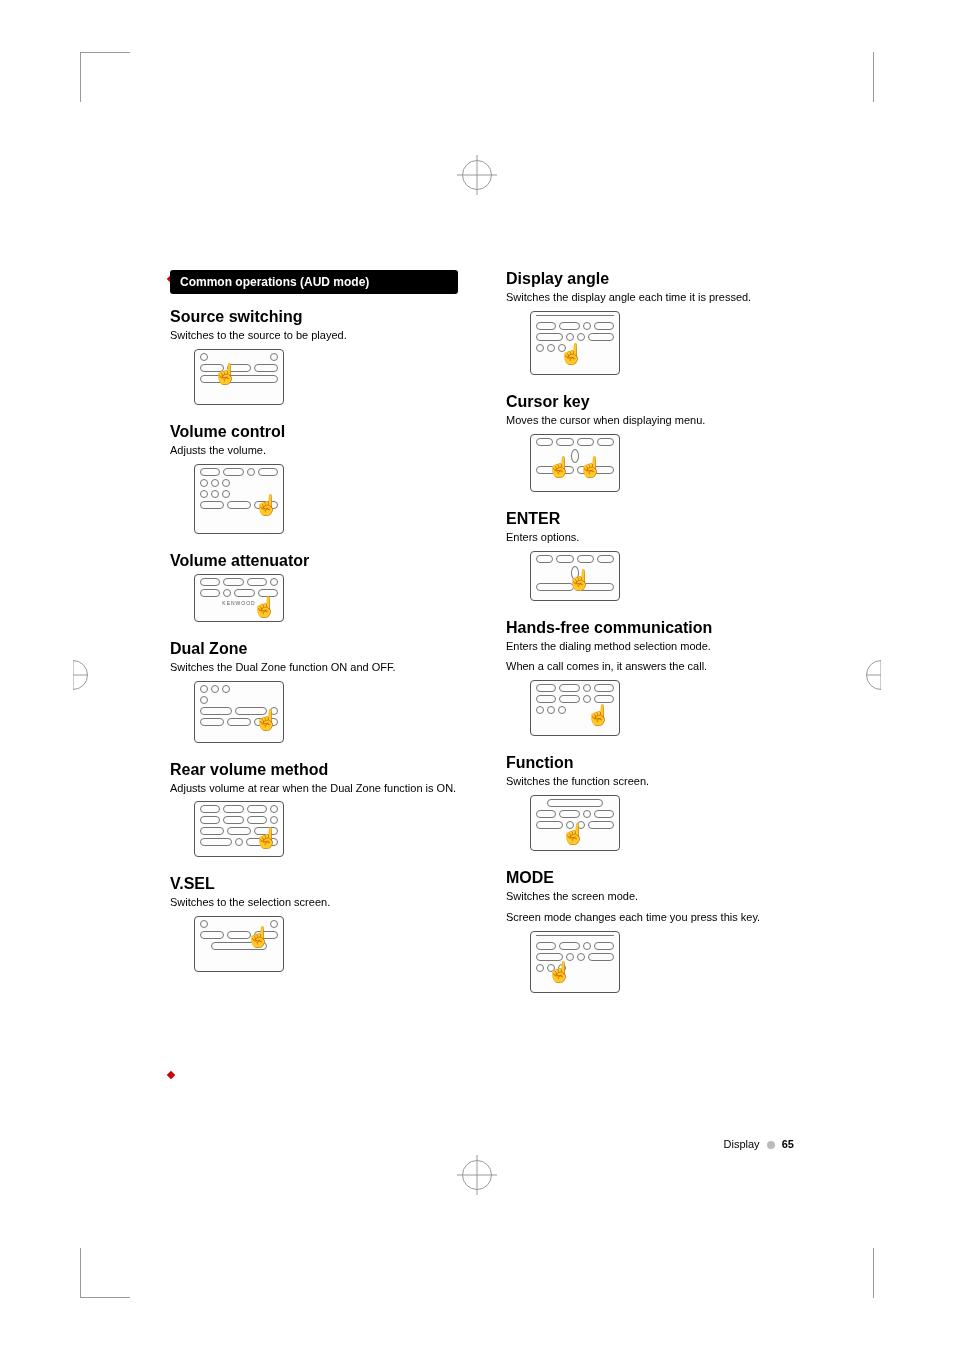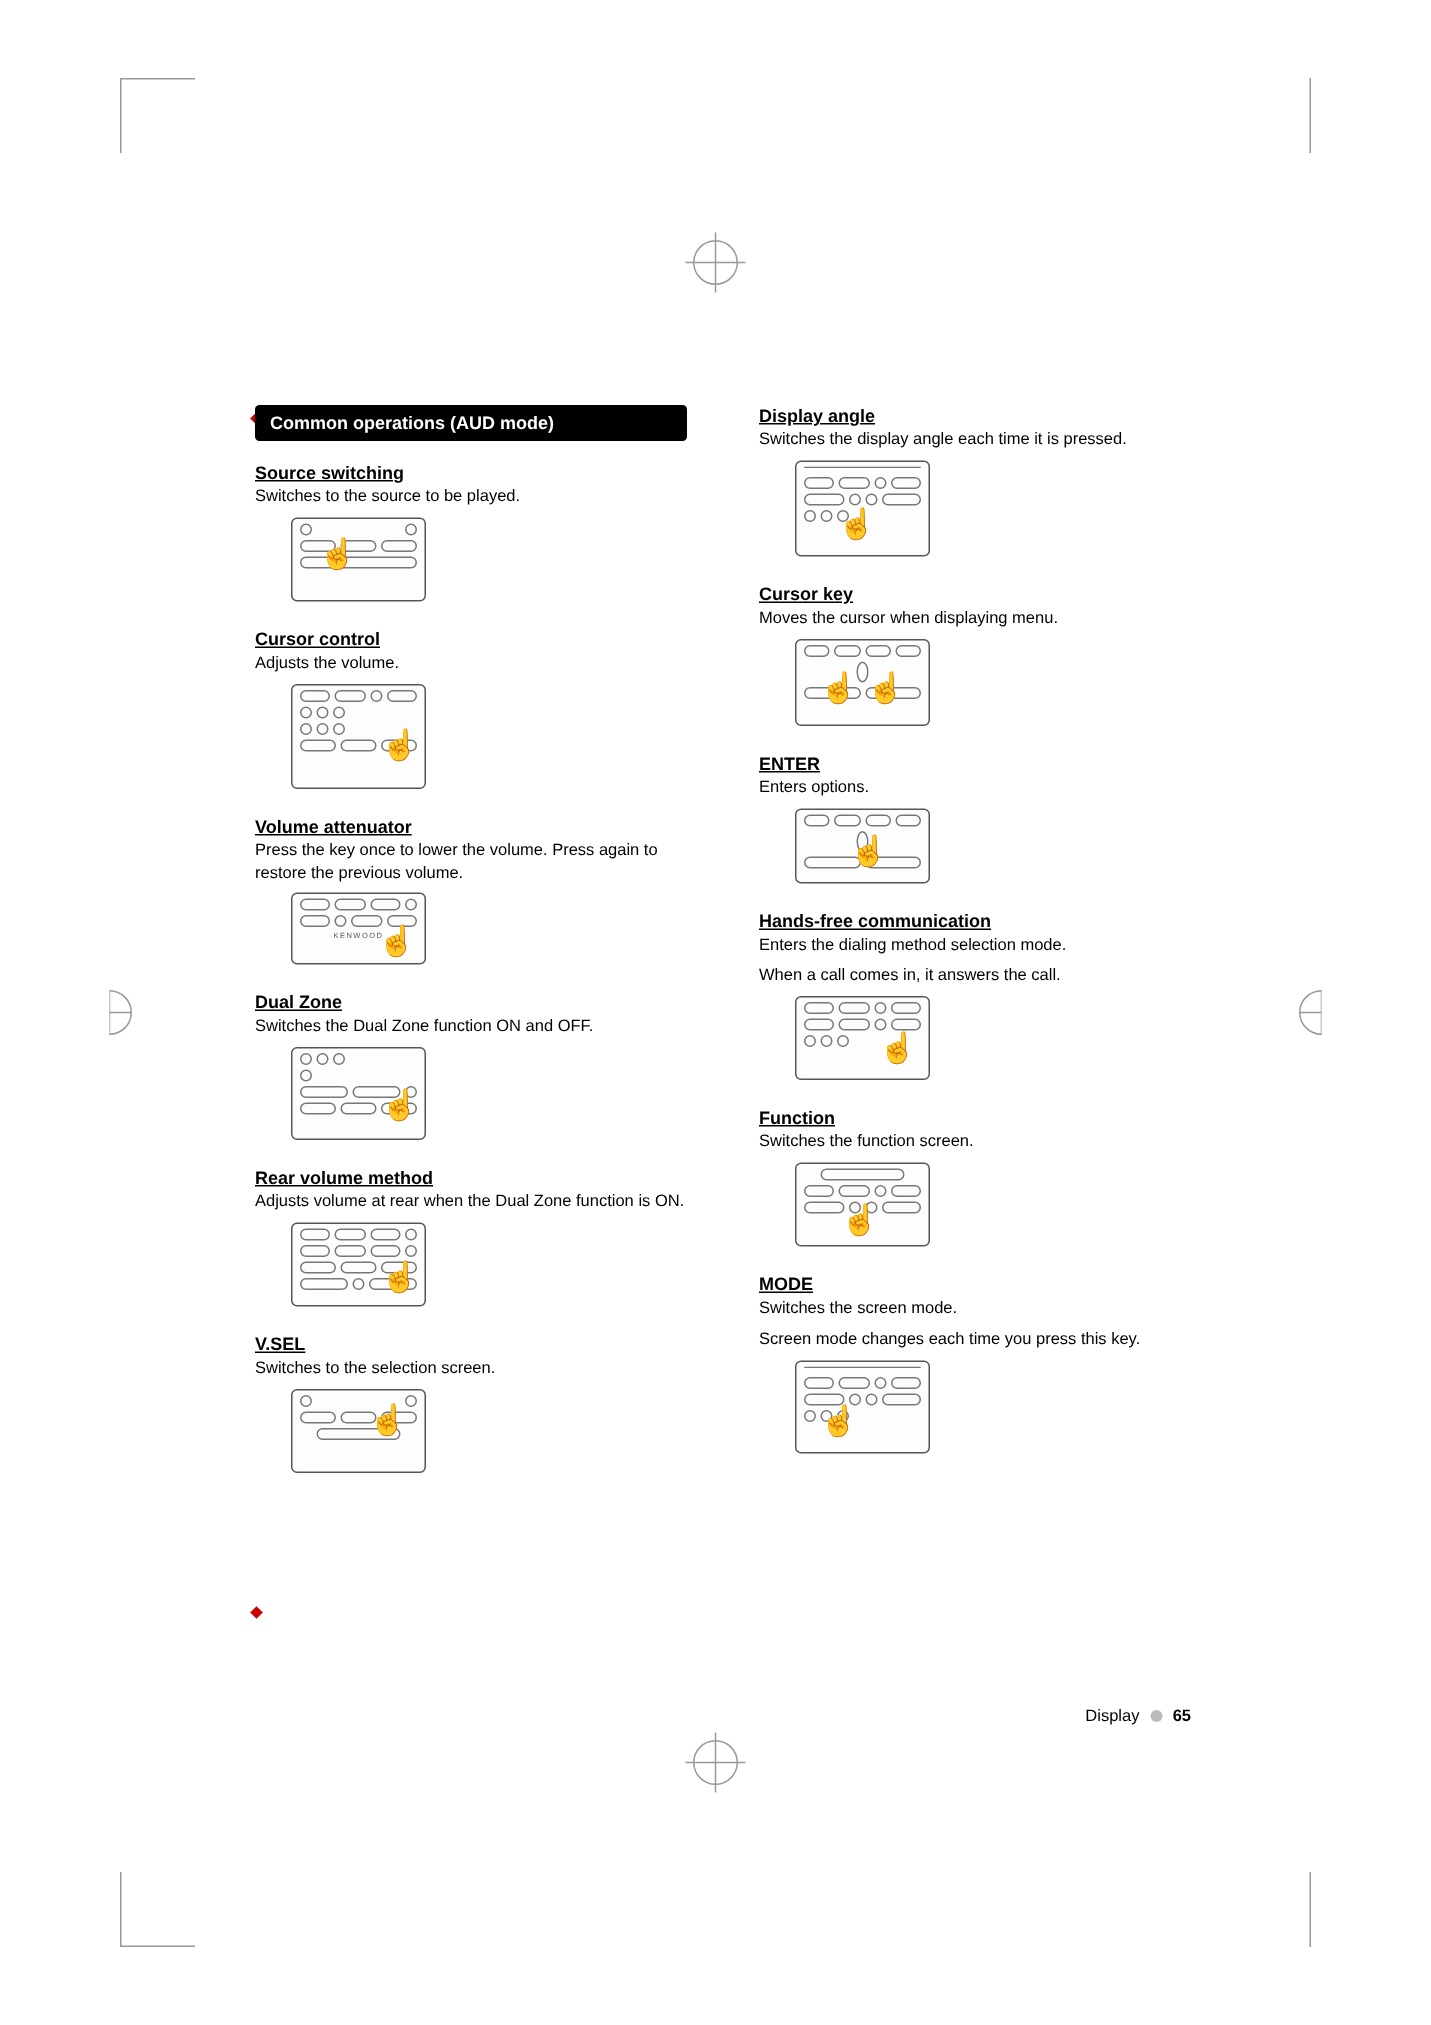--- a/index.html
+++ b/index.html
@@ -47,24 +47,23 @@
   .header-bar {
     background: #000;
     color: #fff;
     font-size: 12px;
     font-weight: bold;
     padding: 5px 10px;
     border-radius: 3px;
     margin-bottom: 14px;
   }
   .section-title {
-    font-size: 12px;
+    font-size: 16px;
     font-weight: bold;
     margin-bottom: 2px;
-    text-decoration: underline;
   }
   .section-desc {
     font-size: 11px;
     line-height: 1.35;
     margin-bottom: 6px;
   }
   .section {
     margin-bottom: 18px;
   }
   .remote-thumb {
@@ -168,21 +167,21 @@
               <div class="rbtn"></div>
             </div>
           <div class="btnrow">
               <div class="rbtn" style="flex:2"></div>
             </div>
           <span class="hand" style="left:18px; top:14px;">☝</span>
         </div>
       </div>
 
       <div class="section">
-        <div class="section-title">Cursor control</div>
+        <div class="section-title">Volume control</div>
         <div class="section-desc">Adjusts the volume.</div>
         <div class="remote-thumb" style="height:70px;">
           <div class="btnrow">
               <div class="rbtn"></div>
               <div class="rbtn"></div>
               <div class="rcircle"></div>
               <div class="rbtn"></div>
             </div>
           <div class="btnrow">
               <div class="rcircle"></div>
@@ -198,21 +197,20 @@
               <div class="rbtn"></div>
               <div class="rbtn"></div>
               <div class="rbtn"></div>
             </div>
           <span class="hand" style="right:4px; top:30px;">☝</span>
         </div>
       </div>
 
       <div class="section">
         <div class="section-title">Volume attenuator</div>
-        <div class="section-desc">Press the key once to lower the volume. Press again to restore the previous volume.</div>
         <div class="remote-thumb" style="height:48px;">
           <div class="btnrow">
               <div class="rbtn"></div>
               <div class="rbtn"></div>
               <div class="rbtn"></div>
               <div class="rcircle"></div>
             </div>
           <div class="btnrow">
               <div class="rbtn"></div>
               <div class="rcircle"></div>

